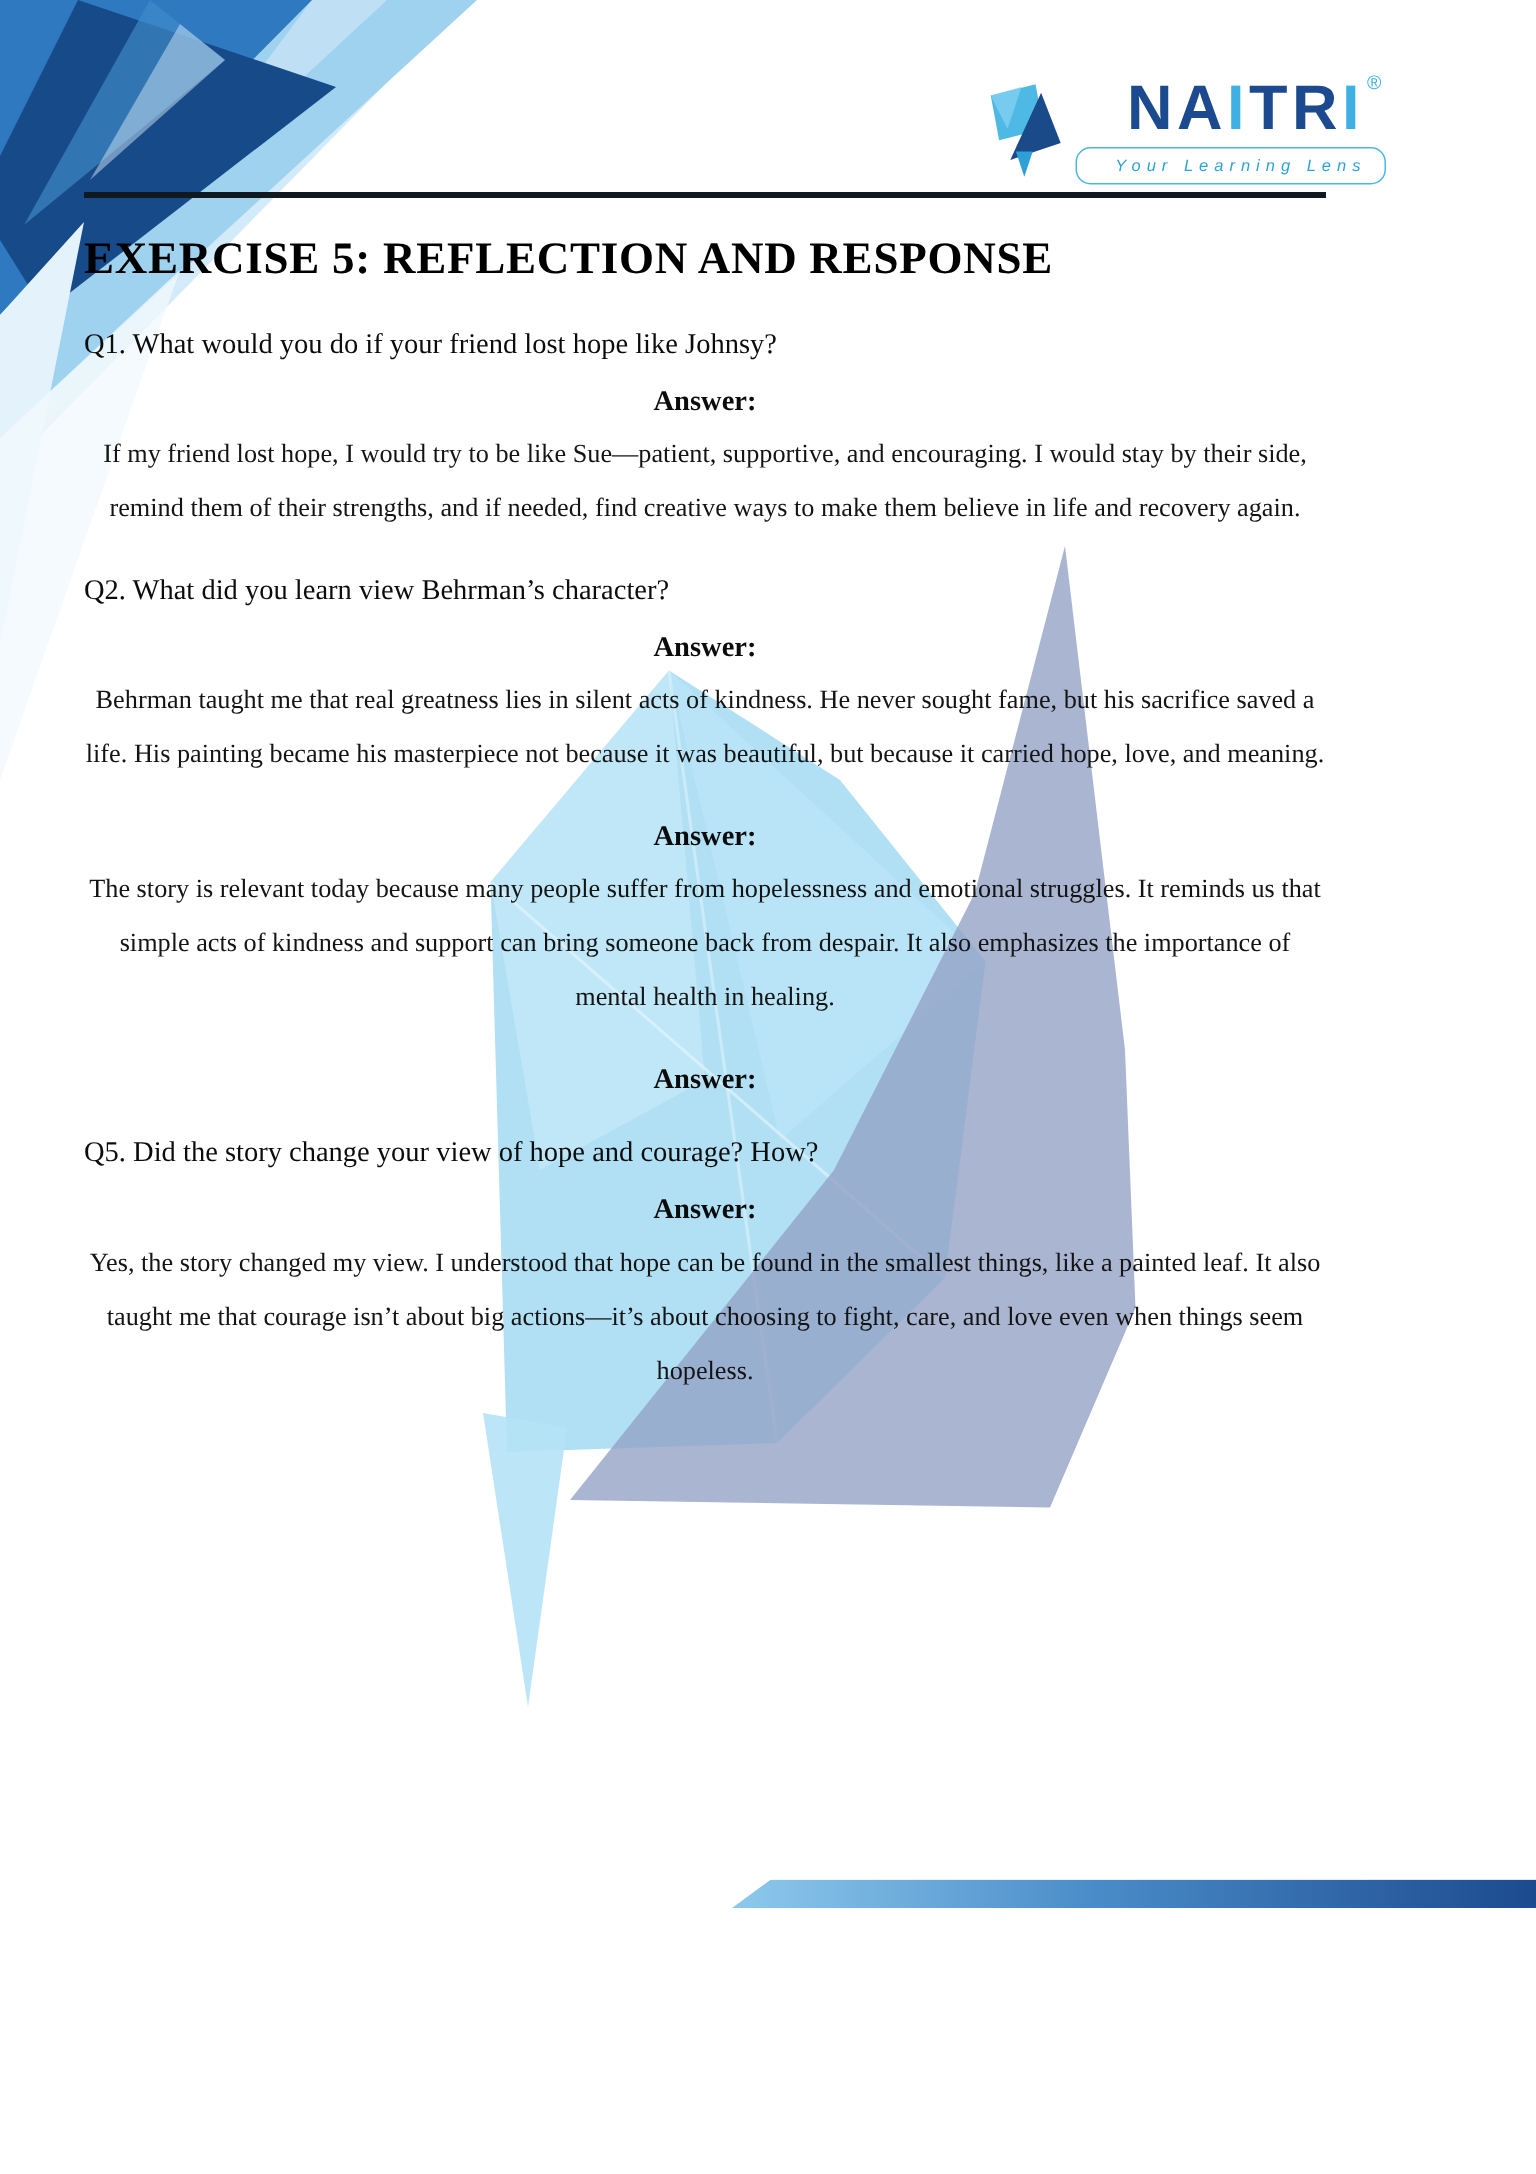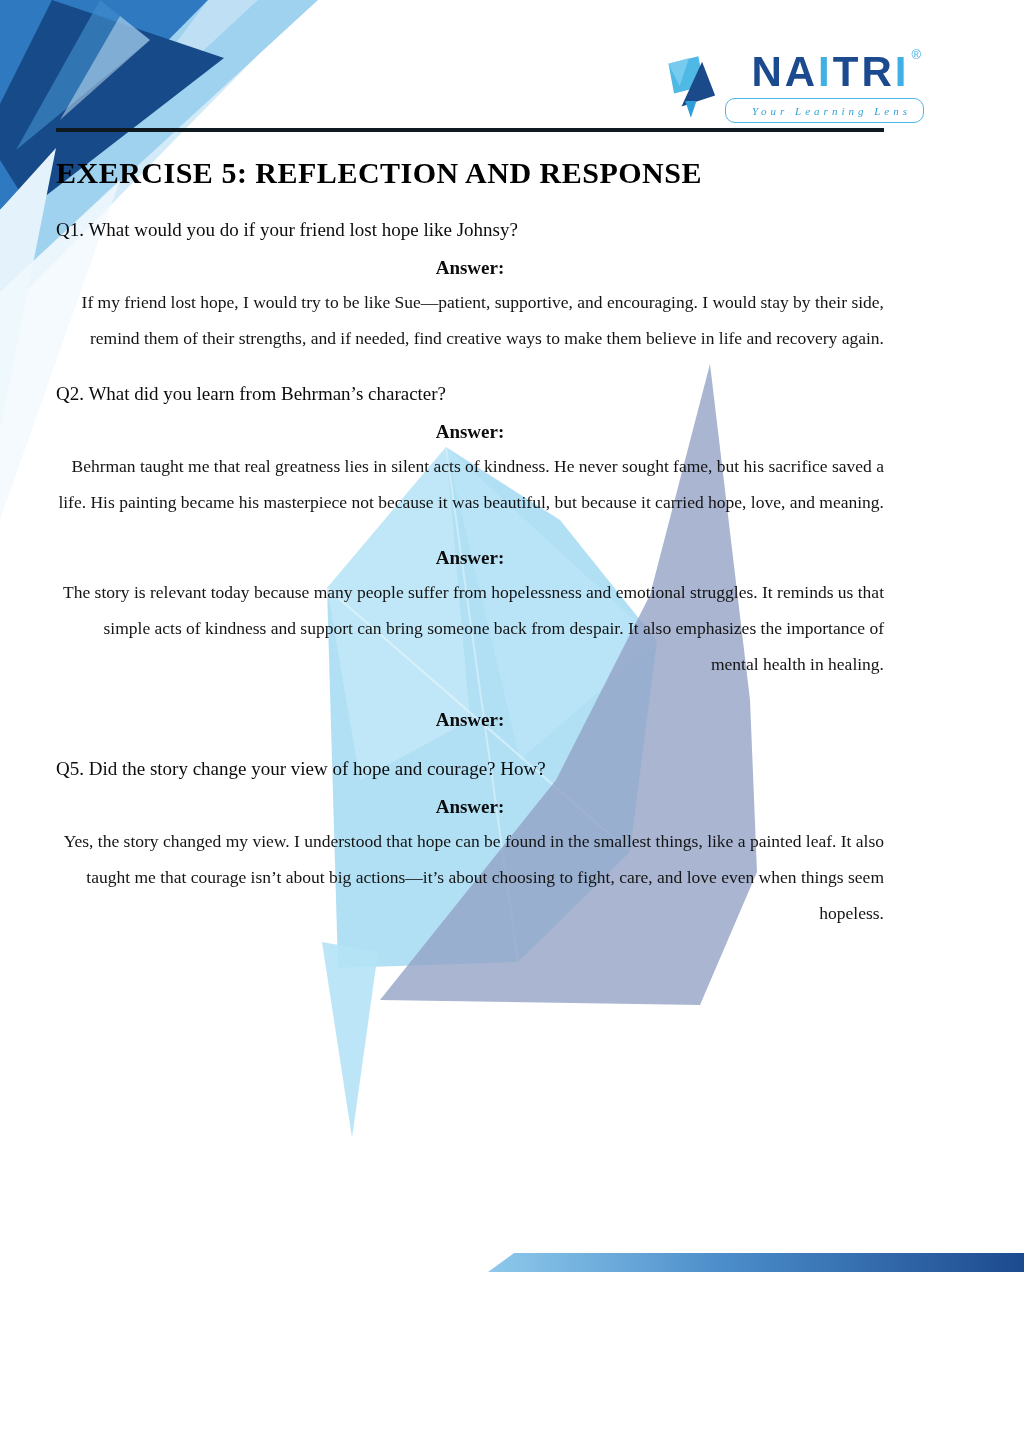--- a/index.html
+++ b/index.html
@@ -38,35 +38,35 @@
   .reg{font-size:13px;line-height:13px;color:#3fb0e4;margin-left:2px;margin-top:-2px;font-weight:400;}
   .tagline-box{
     margin-top:4px;
     border:1.5px solid #4ab6e6;border-radius:10px;
     padding:2px 12px 3px 12px;
     background:#ffffff;
   }
   .tagline-text{
     font-size:11px;letter-spacing:4px;color:#2fa3d8;
     font-style:italic;white-space:nowrap;
-    font-family:Liberation Serif, serif;
+    font-family:Liberation Sans, sans-serif;
     margin-left:14px;
   }
   
   .content{position:relative;padding:0 56px;width:828px;}
   .rule{margin-top:128px;height:4px;background:#101820;}
   .page-title{
     margin-top:22px;
     font-weight:bold;font-size:30px;line-height:38px;color:#000;
     letter-spacing:0.5px;
   }
   .qa-block{margin-top:26px;}
   .question{font-weight:normal;font-size:19px;line-height:23px;color:#0c0c0c;}
   .answer-label{font-weight:bold;font-size:19px;line-height:23px;margin-top:15px;color:#0c0c0c;text-align:center;}
-  .answer-text{font-size:17.5px;line-height:36px;margin-top:5px;color:#141414;text-align:right;}
+  .answer-text{font-size:17.5px;line-height:36px;margin-top:5px;color:#141414;text-align:center;}
 </style>
 </head>
 <body>
 
 <div class="page">
 
   <svg class="decor corner-decor" width="360" height="560" viewBox="0 0 360 560">
     <polygon points="0,0 312,0 0,318" fill="#d3eaf8"></polygon>
     <polygon points="186,0 318,0 0,292 0,216" fill="#9ed2ef"></polygon>
     <polygon points="208,0 258,0 96,150" fill="#bfe0f4"></polygon>
@@ -116,21 +116,21 @@
 
     <div class="page-title">EXERCISE 5: REFLECTION AND RESPONSE</div>
 
     <div class="qa-block">
       <div class="question">Q1. What would you do if your friend lost hope like Johnsy?</div>
       <div class="answer-label">Answer:</div>
       <div class="answer-text">If my friend lost hope, I would try to be like Sue—patient, supportive, and encouraging. I would stay by their side, remind them of their strengths, and if needed, find creative ways to make them believe in life and recovery again.</div>
     </div>
 
     <div class="qa-block">
-      <div class="question">Q2. What did you learn from Behrman’s character?</div>
+      <div class="question">Q2. What did you learn view Behrman’s character?</div>
       <div class="answer-label">Answer:</div>
       <div class="answer-text">Behrman taught me that real greatness lies in silent acts of kindness. He never sought fame, but his sacrifice saved a life. His painting became his masterpiece not because it was beautiful, but because it carried hope, love, and meaning.</div>
     </div>
 
     <div class="qa-block">
       <div class="answer-label">Answer:</div>
       <div class="answer-text">The story is relevant today because many people suffer from hopelessness and emotional struggles. It reminds us that simple acts of kindness and support can bring someone back from despair. It also emphasizes the importance of mental health in healing.</div>
     </div>
 
     <div class="qa-block">

